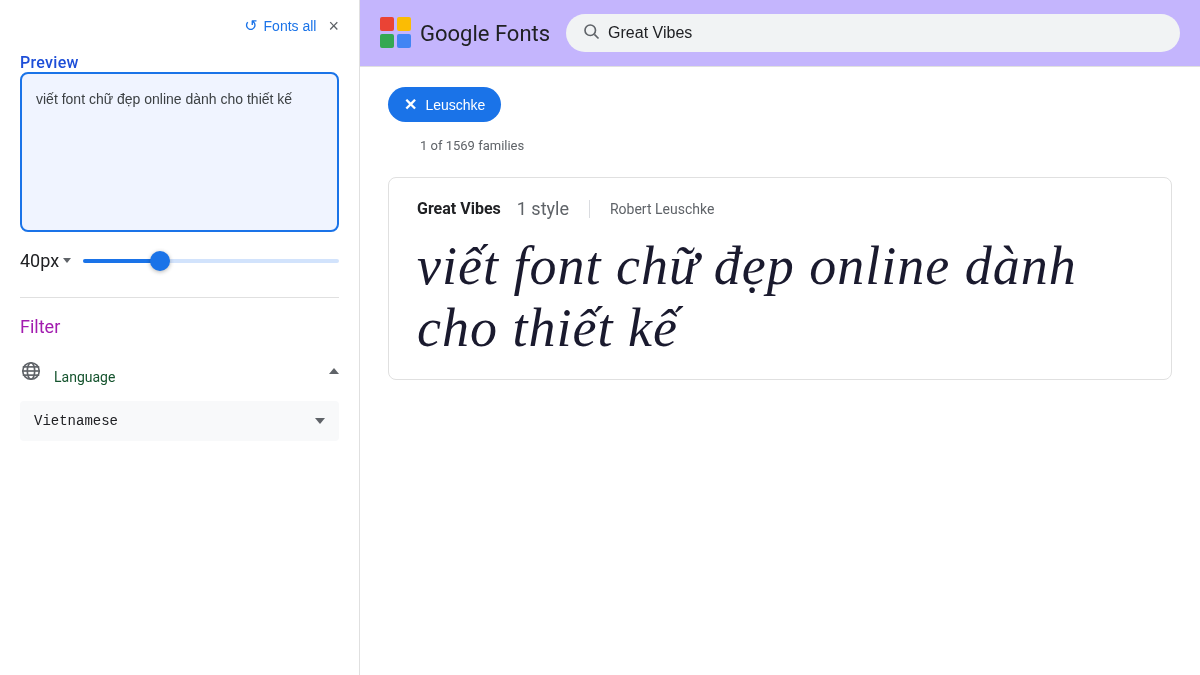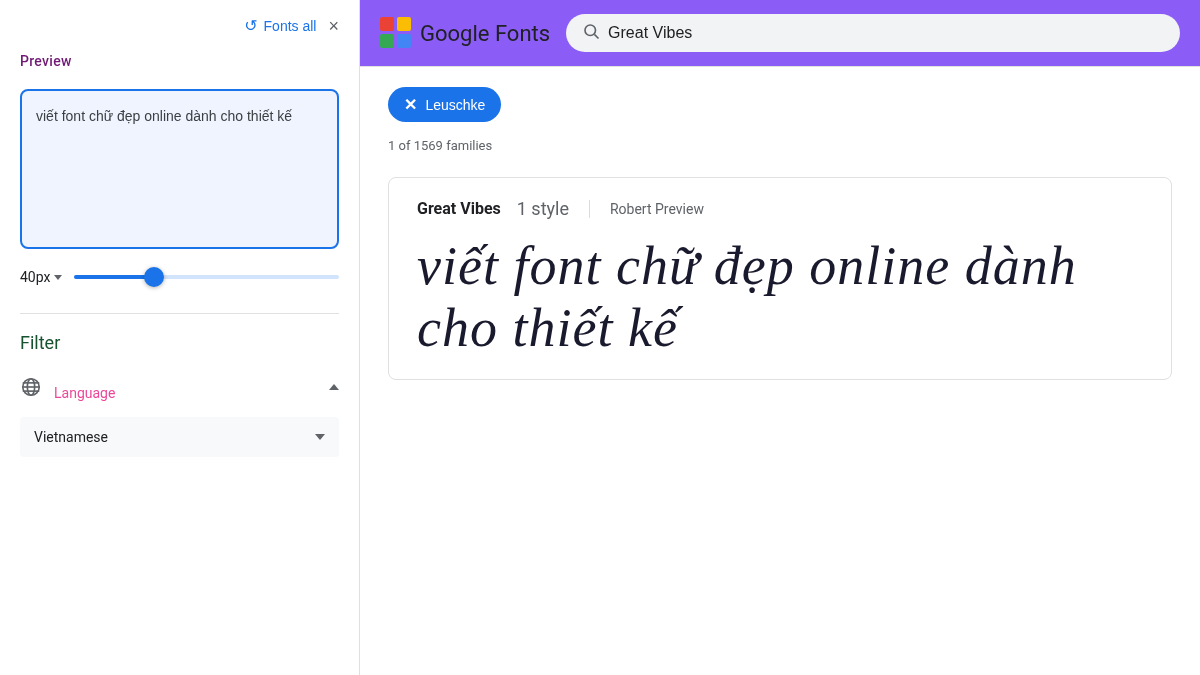--- a/index.html
+++ b/index.html
@@ -48,24 +48,24 @@
     .close-btn {
       background: none;
       border: none;
       cursor: pointer;
       font-size: 18px;
       color: #5f6368;
       line-height: 1;
     }
 
     .section-label {
-      font-size: 14px;
+      font-size: 16px;
       font-weight: 500;
-      color: #701a75;
-      margin-bottom: 20px;
+      color: #1d4ed8;
+      margin-bottom: 0;
       letter-spacing: 0.3px;
     }
 
     .preview-textarea {
       width: 100%;
       height: 160px;
       border: 2px solid #1a73e8;
       border-radius: 8px;
       padding: 14px;
       font-size: 14px;
@@ -82,21 +82,21 @@
       align-items: center;
       gap: 12px;
       margin-top: 18px;
       margin-bottom: 18px;
     }
 
     .size-dropdown {
       display: flex;
       align-items: center;
       gap: 4px;
-      font-size: 14px;
+      font-size: 18px;
       color: #202124;
       cursor: pointer;
     }
 
     .size-dropdown .arrow {
       width: 0;
       height: 0;
       border-left: 4px solid transparent;
       border-right: 4px solid transparent;
       border-top: 5px solid #5f6368;
@@ -140,21 +140,21 @@
 
     .divider {
       border: none;
       border-top: 1px solid #e0e0e0;
       margin: 8px 0 18px 0;
     }
 
     .filter-section-label {
       font-size: 18px;
       font-weight: 400;
-      color: #14532d;
+      color: #a21caf;
       margin-bottom: 20px;
     }
 
     .filter-item {
       display: flex;
       align-items: center;
       justify-content: space-between;
       margin-bottom: 16px;
     }
 
@@ -165,21 +165,21 @@
     }
 
     .globe-icon {
       width: 22px;
       height: 22px;
       color: #5f6368;
     }
 
     .filter-item-label {
       font-size: 14px;
-      color: #ec4899;
+      color: #14532d;
       margin-top: 12px;
     }
 
     .chevron-up {
       width: 0;
       height: 0;
       border-left: 5px solid transparent;
       border-right: 5px solid transparent;
       border-bottom: 6px solid #5f6368;
     }
@@ -189,20 +189,21 @@
       background: #f8f9fa;
       border: none;
       border-radius: 4px;
       padding: 12px 14px;
       font-size: 14px;
       color: #202124;
       display: flex;
       align-items: center;
       justify-content: space-between;
       cursor: pointer;
+      font-family: Liberation Mono, monospace;
     }
 
     .language-dropdown .down-arrow {
       width: 0;
       height: 0;
       border-left: 5px solid transparent;
       border-right: 5px solid transparent;
       border-top: 6px solid #5f6368;
     }
 
@@ -213,21 +214,21 @@
       flex-direction: column;
       overflow: hidden;
     }
 
     .top-bar {
       display: flex;
       align-items: center;
       padding: 14px 20px;
       border-bottom: 1px solid #e0e0e0;
       gap: 16px;
-      background: #8b5cf6;
+      background: #c4b5fd;
     }
 
     .logo-area {
       display: flex;
       align-items: center;
       gap: 8px;
     }
 
     .logo-icon {
       width: 32px;
@@ -293,20 +294,21 @@
 
     .filters-chip .x-icon {
       font-size: 16px;
       font-weight: 700;
     }
 
     .results-count {
       font-size: 13px;
       color: #5f6368;
       margin-bottom: 24px;
+      margin-left: 32px;
     }
 
     .font-card {
       background: #fff;
       border: 1px solid #e0e0e0;
       border-radius: 8px;
       padding: 20px 28px;
     }
 
     .font-card-header {
@@ -438,19 +440,19 @@
       </button>
     </div>
 
     <div class="results-count">1 of 1569 families</div>
 
     <div class="font-card">
       <div class="font-card-header">
         <span class="font-name">Great Vibes</span>
         <span class="font-style-count">1 style</span>
         <span class="font-divider"></span>
-        <span class="font-author">Robert Preview</span>
+        <span class="font-author">Robert Leuschke</span>
       </div>
       <div class="cursive-preview">viết font chữ đẹp online dành cho thiết kế</div>
     </div>
 
   </div>
 </div>
 
 </body></html>

